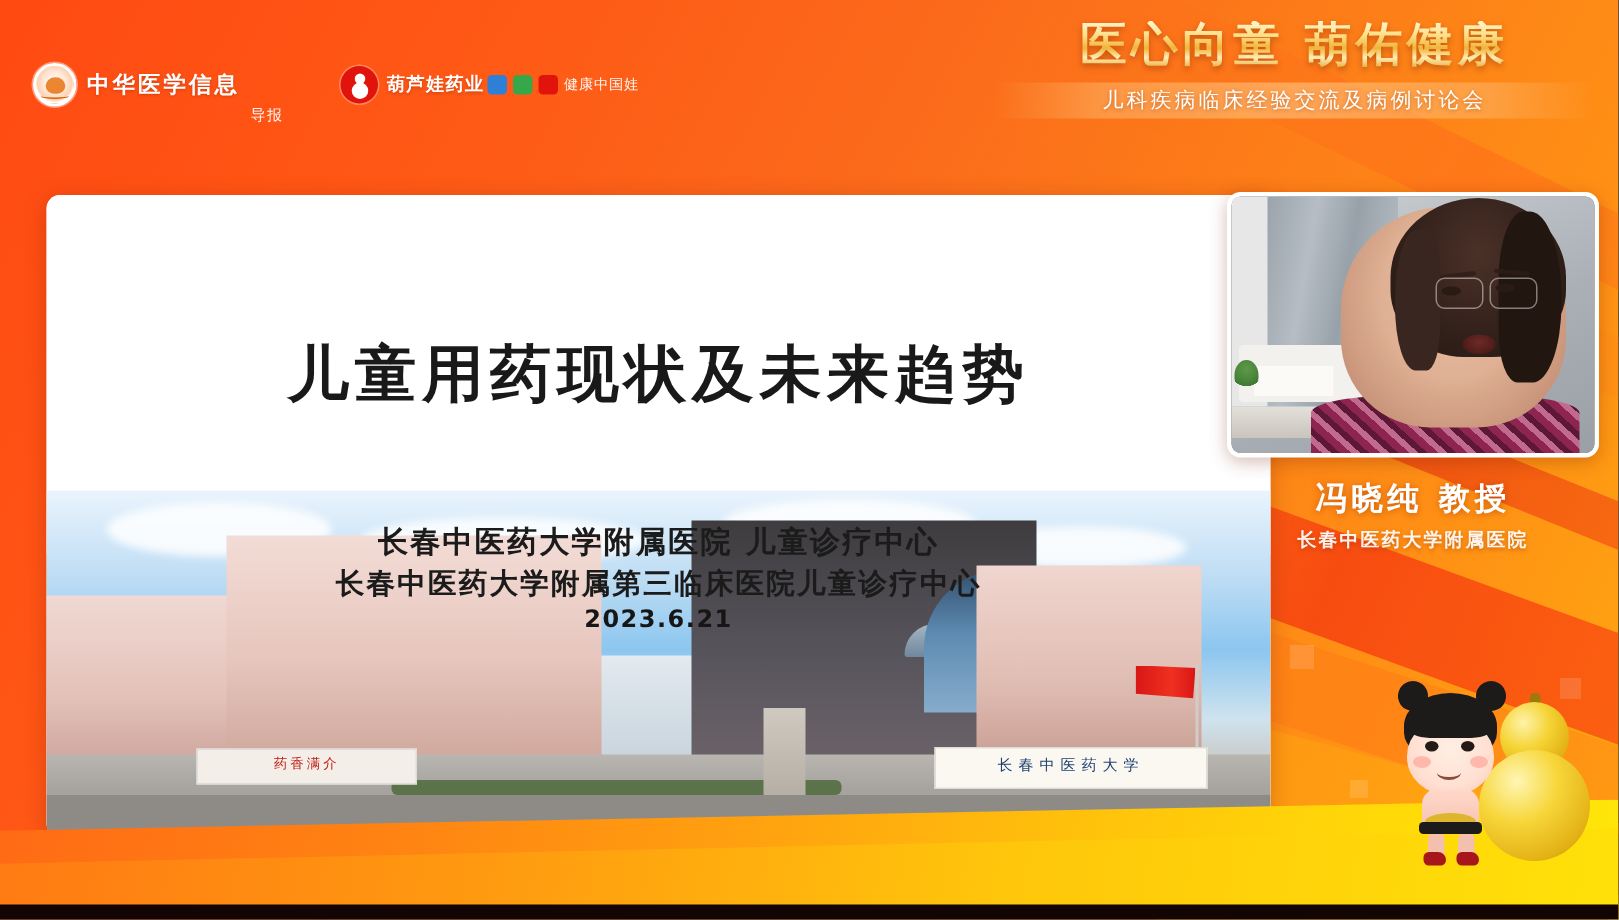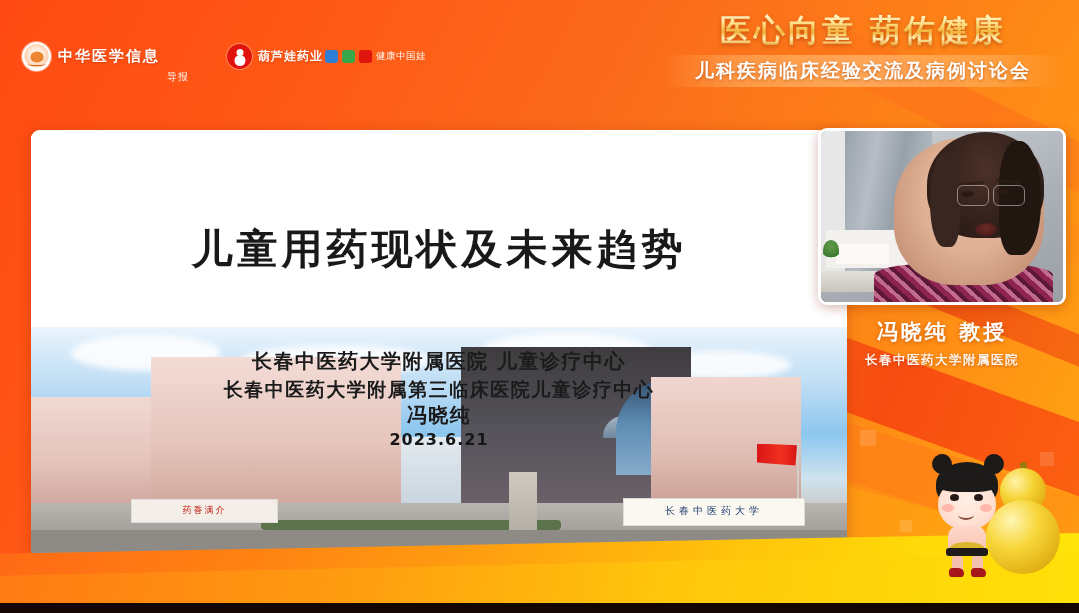--- a/index.html
+++ b/index.html
@@ -59,21 +59,21 @@
 
   
   .banner{position:absolute;right:16px;top:14px;width:400px;z-index:6;text-align:center;}
   .banner-main{font-size:31px;font-weight:900;letter-spacing:3px;line-height:1.05;
     font-family:"DejaVu Sans","Liberation Sans",sans-serif;
     background:linear-gradient(180deg,#fff6d0 0%,#ffe08a 28%,#f0b43a 55%,#ffeeb5 74%,#e39b22 100%);
     -webkit-background-clip:text;background-clip:text;color:transparent;
     filter:drop-shadow(0 2px 2px rgba(130,40,0,.45));white-space:nowrap;}
   .banner-sub-wrap{margin-top:8px;padding:3px 0;
     background:linear-gradient(90deg,rgba(255,170,90,0) 0%,rgba(255,186,110,.5) 18%,rgba(255,196,125,.62) 50%,rgba(255,186,110,.5) 82%,rgba(255,170,90,0) 100%);}
-  .banner-sub{font-size:19px;font-weight:700;letter-spacing:2px;color:#ffffff;white-space:nowrap;
+  .banner-sub{font-size:14px;font-weight:400;letter-spacing:2px;color:#ffffff;white-space:nowrap;
     text-shadow:0 1px 3px rgba(150,50,0,.5);}
 
   
   .slide{position:absolute;left:31px;top:130px;width:816px;height:428px;border-radius:9px;overflow:hidden;
     background:#ffffff;box-shadow:0 3px 14px rgba(120,30,0,.28);}
   .slide-top{position:absolute;left:0;right:0;top:0;height:56%;background:#ffffff;}
   .slide-title{position:absolute;left:0;right:0;top:92px;text-align:center;
     font-size:41px;font-weight:900;letter-spacing:4px;color:#191919;white-space:nowrap;
     font-family:"DejaVu Sans","Liberation Sans",sans-serif;}
   
@@ -251,21 +251,20 @@
         <span>药香满介</span>
       </div>
       <div class="sign-r">
         <span>长春中医药大学</span>
       </div>
     </div>
 
     <div class="slide-caption">
       <div class="cap-l">长春中医药大学附属医院 儿童诊疗中心</div>
       <div class="cap-l small">长春中医药大学附属第三临床医院儿童诊疗中心</div>
-      <div class="cap-l">冯晓纯</div>
       <div class="cap-date">2023.6.21</div>
     </div>
   </div>
 
   <div class="vid">
     <div class="vid-room">
       <div class="wall"></div>
       <div class="curtain"></div>
       <div class="shelf"></div>
       <div class="shelf2"></div>

